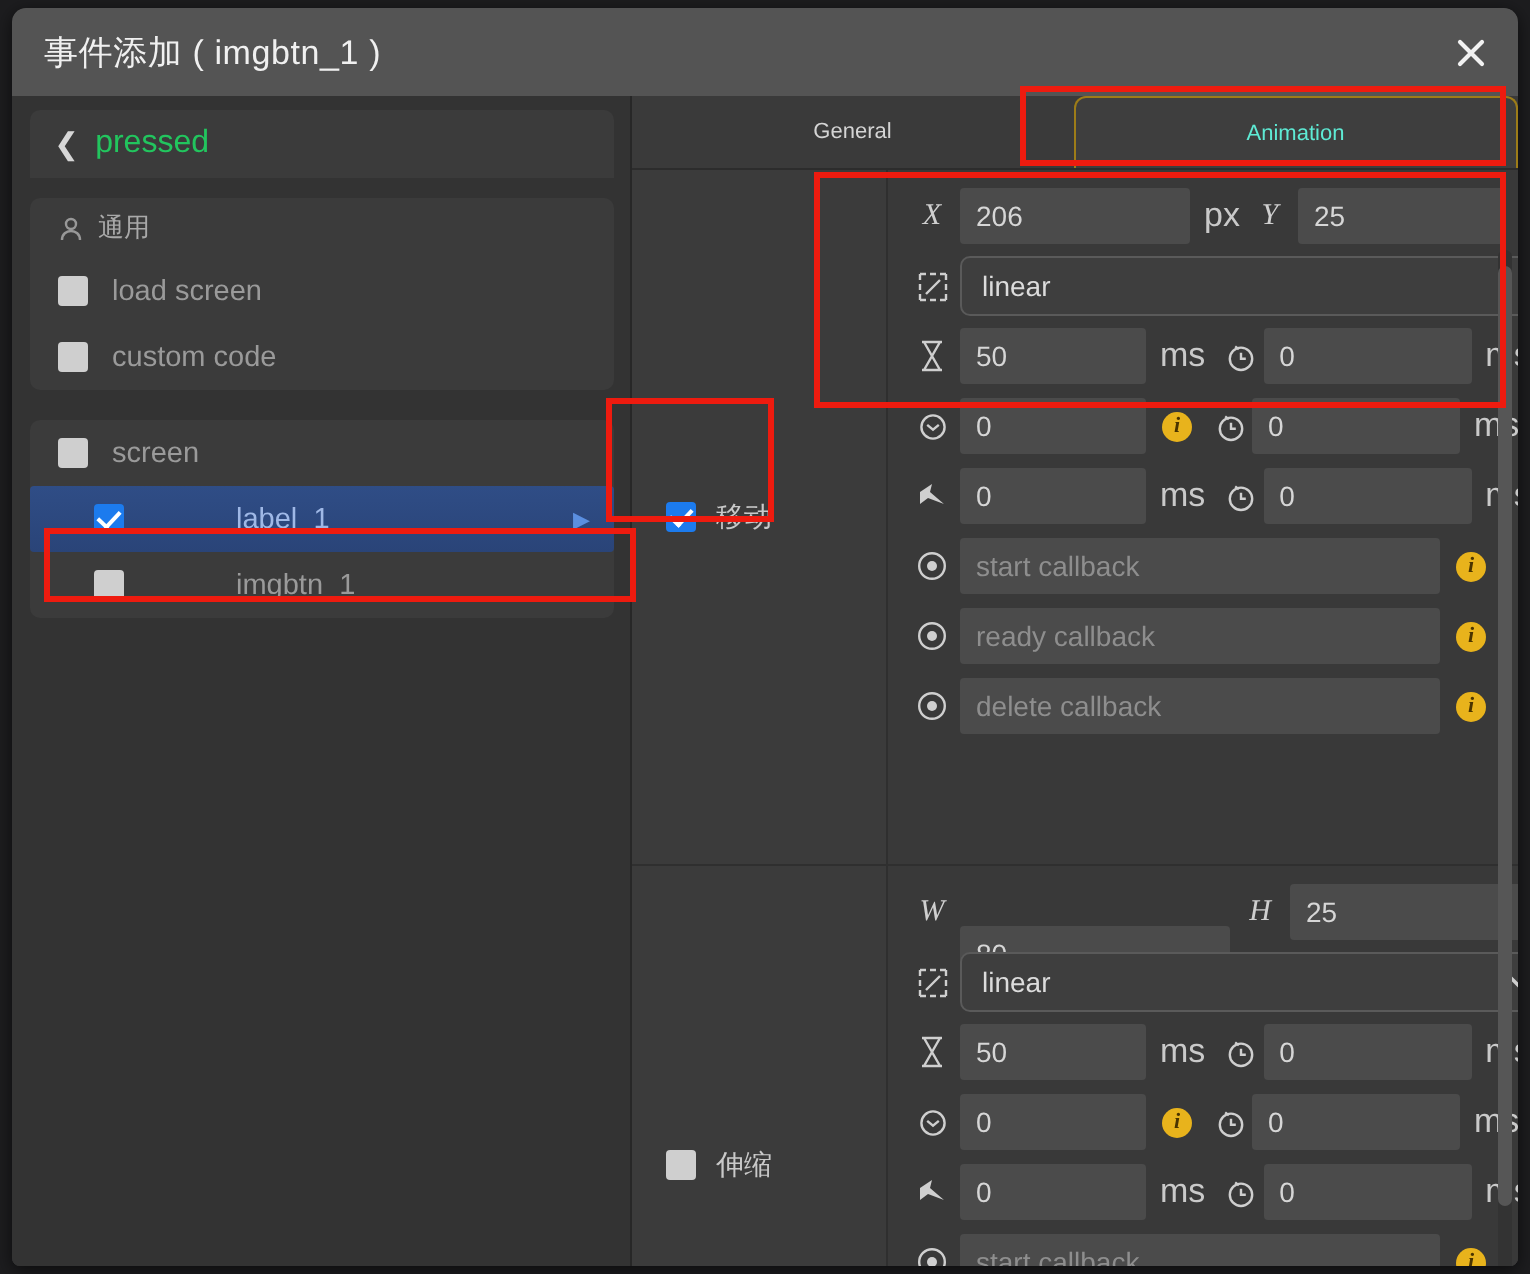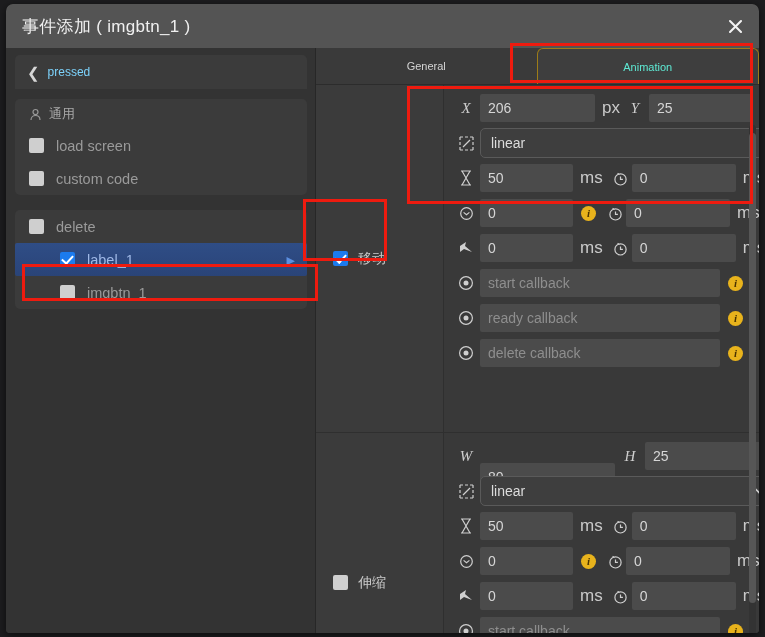--- a/index.html
+++ b/index.html
@@ -53,41 +53,41 @@
   .sb-head {
     position: absolute; left: 9px; top: 7px;
     width: 292px; height: 34px;
     background: #3b3b3b;
     border-radius: 5px 5px 0 0;
     display: flex; align-items: center; gap: 8px;
     padding-left: 12px;
     cursor: pointer;
   }
   .sb-head .chev { color: #d6d6d6; font-size: 15px; line-height: 1; }
-  .sb-head .txt { color: #7dd3fc; font-size: 12px; }
+  .sb-head .txt { color: #22c55e; font-size: 16px; }
 
   .group {
     position: absolute; left: 9px; width: 292px;
     background: #3b3b3b;
     border-radius: 5px;
   }
   .group-title {
     height: 30px; display: flex; align-items: center; gap: 7px;
     padding-left: 14px;
     font-size: 13px; color: #a9a9a9;
   }
   .group-title svg { display:block; opacity:.85; }
 
   .row {
     height: 33px; display: flex; align-items: center;
     padding-left: 14px;
     font-size: 14.5px; color: #9a9a9a;
     cursor: pointer; position: relative;
   }
-  .row.indent { padding-left: 45px; }
+  .row.indent { padding-left: 32px; gap: 44px; }
   .row.selected {
     background: linear-gradient(to bottom,#2f4d86,#2a4478);
     color: #9fb8e6;
     border-radius: 2px;
   }
   .row .arrow {
     position: absolute; right: 12px; top: 50%;
     transform: translateY(-50%);
     color: #5b8fe0; font-size: 11px;
   }
@@ -250,21 +250,21 @@
         </div>
         <div class="row">
           <span class="cb"></span>
           <span>custom code</span>
         </div>
       </div>
 
       <div class="group" style="top:162px;">
         <div class="row">
           <span class="cb"></span>
-          <span>delete</span>
+          <span>screen</span>
         </div>
         <div class="row indent selected">
           <span class="cb checked"></span>
           <span>label_1</span>
           <span class="arrow">▶</span>
         </div>
         <div class="row indent">
           <span class="cb"></span>
           <span>imgbtn_1</span>
         </div>

